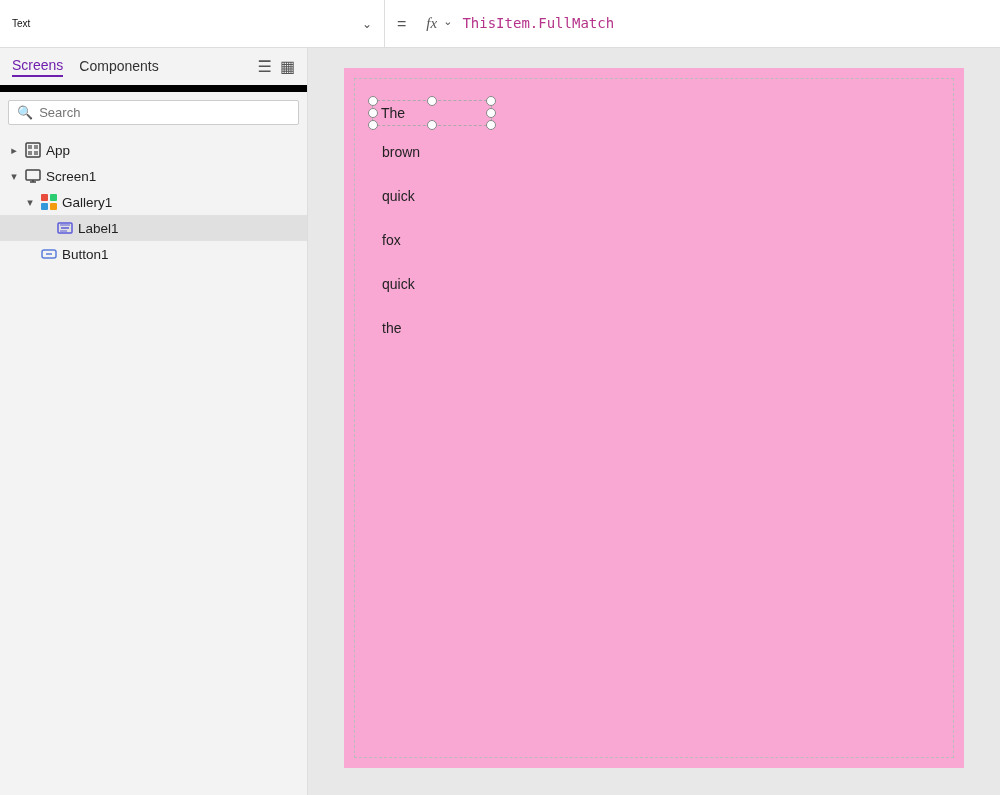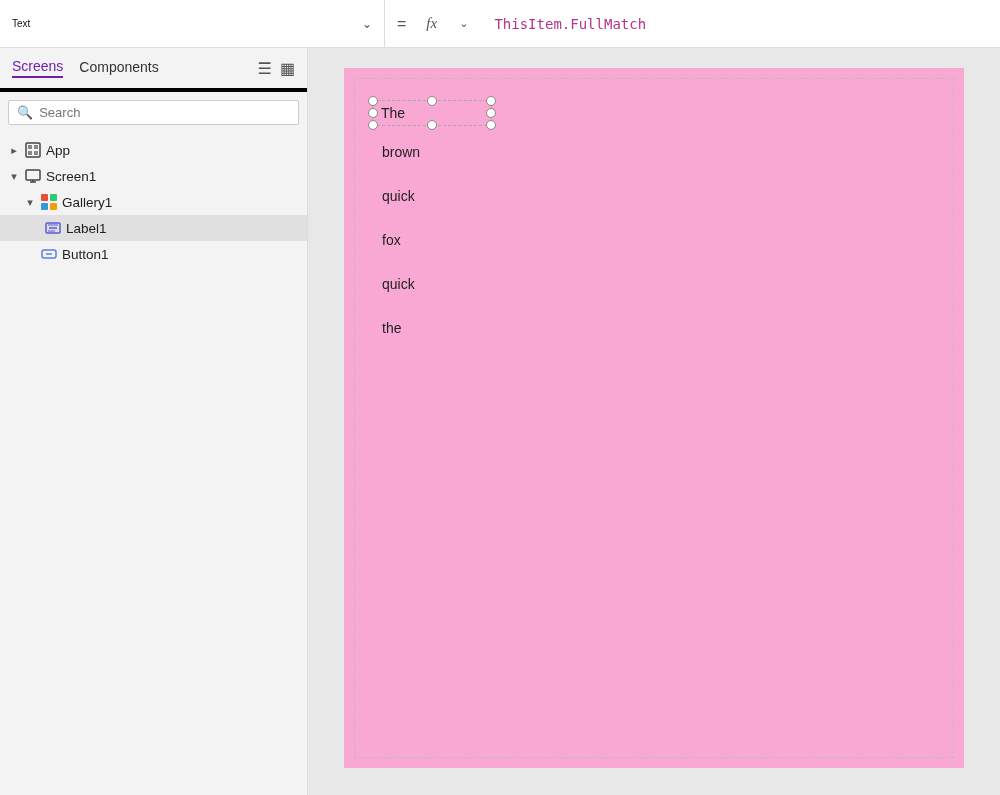--- a/index.html
+++ b/index.html
@@ -33,24 +33,24 @@
       color: #555;
       font-size: 12px;
     }
     .equals-sign {
       padding: 0 12px;
       color: #555;
       font-size: 16px;
     }
     .fx-area {
       display: flex;
-      align-items: center;
+      align-items: flex-start;
       flex: 1;
       padding: 0 8px;
-      gap: 22px;
+      gap: 6px;
     }
     .fx-icon {
       color: #555;
       font-style: italic;
       font-size: 15px;
       font-family: 'Times New Roman', serif;
     }
     .fx-chevron {
       color: #555;
       font-size: 11px;
@@ -80,21 +80,21 @@
     }
 
     
     .sidebar-tabs {
       display: flex;
       align-items: center;
       padding: 0 12px;
       height: 44px;
       gap: 16px;
       background: #f3f3f3;
-      border-bottom: 4px solid #000000;
+      border-bottom: 7px solid #000000;
     }
     .sidebar-tab {
       font-size: 14px;
       color: #333;
       cursor: pointer;
       padding-bottom: 2px;
     }
     .sidebar-tab.active {
       color: #6e1fad;
       border-bottom: 2px solid #6e1fad;
@@ -147,21 +147,21 @@
       align-items: center;
       padding: 4px 8px 4px 0;
       cursor: pointer;
       gap: 4px;
       font-size: 13.5px;
       color: #222;
     }
     .tree-item.selected { background: #e0e0e0; }
     .tree-indent-1 { padding-left: 8px; }
     .tree-indent-2 { padding-left: 24px; }
-    .tree-indent-3 { padding-left: 28px; }
+    .tree-indent-3 { padding-left: 40px; }
 
     .chevron {
       width: 12px;
       font-size: 11px;
       color: #555;
       display: inline-block;
       text-align: center;
     }
     .item-icon {
       width: 18px;

